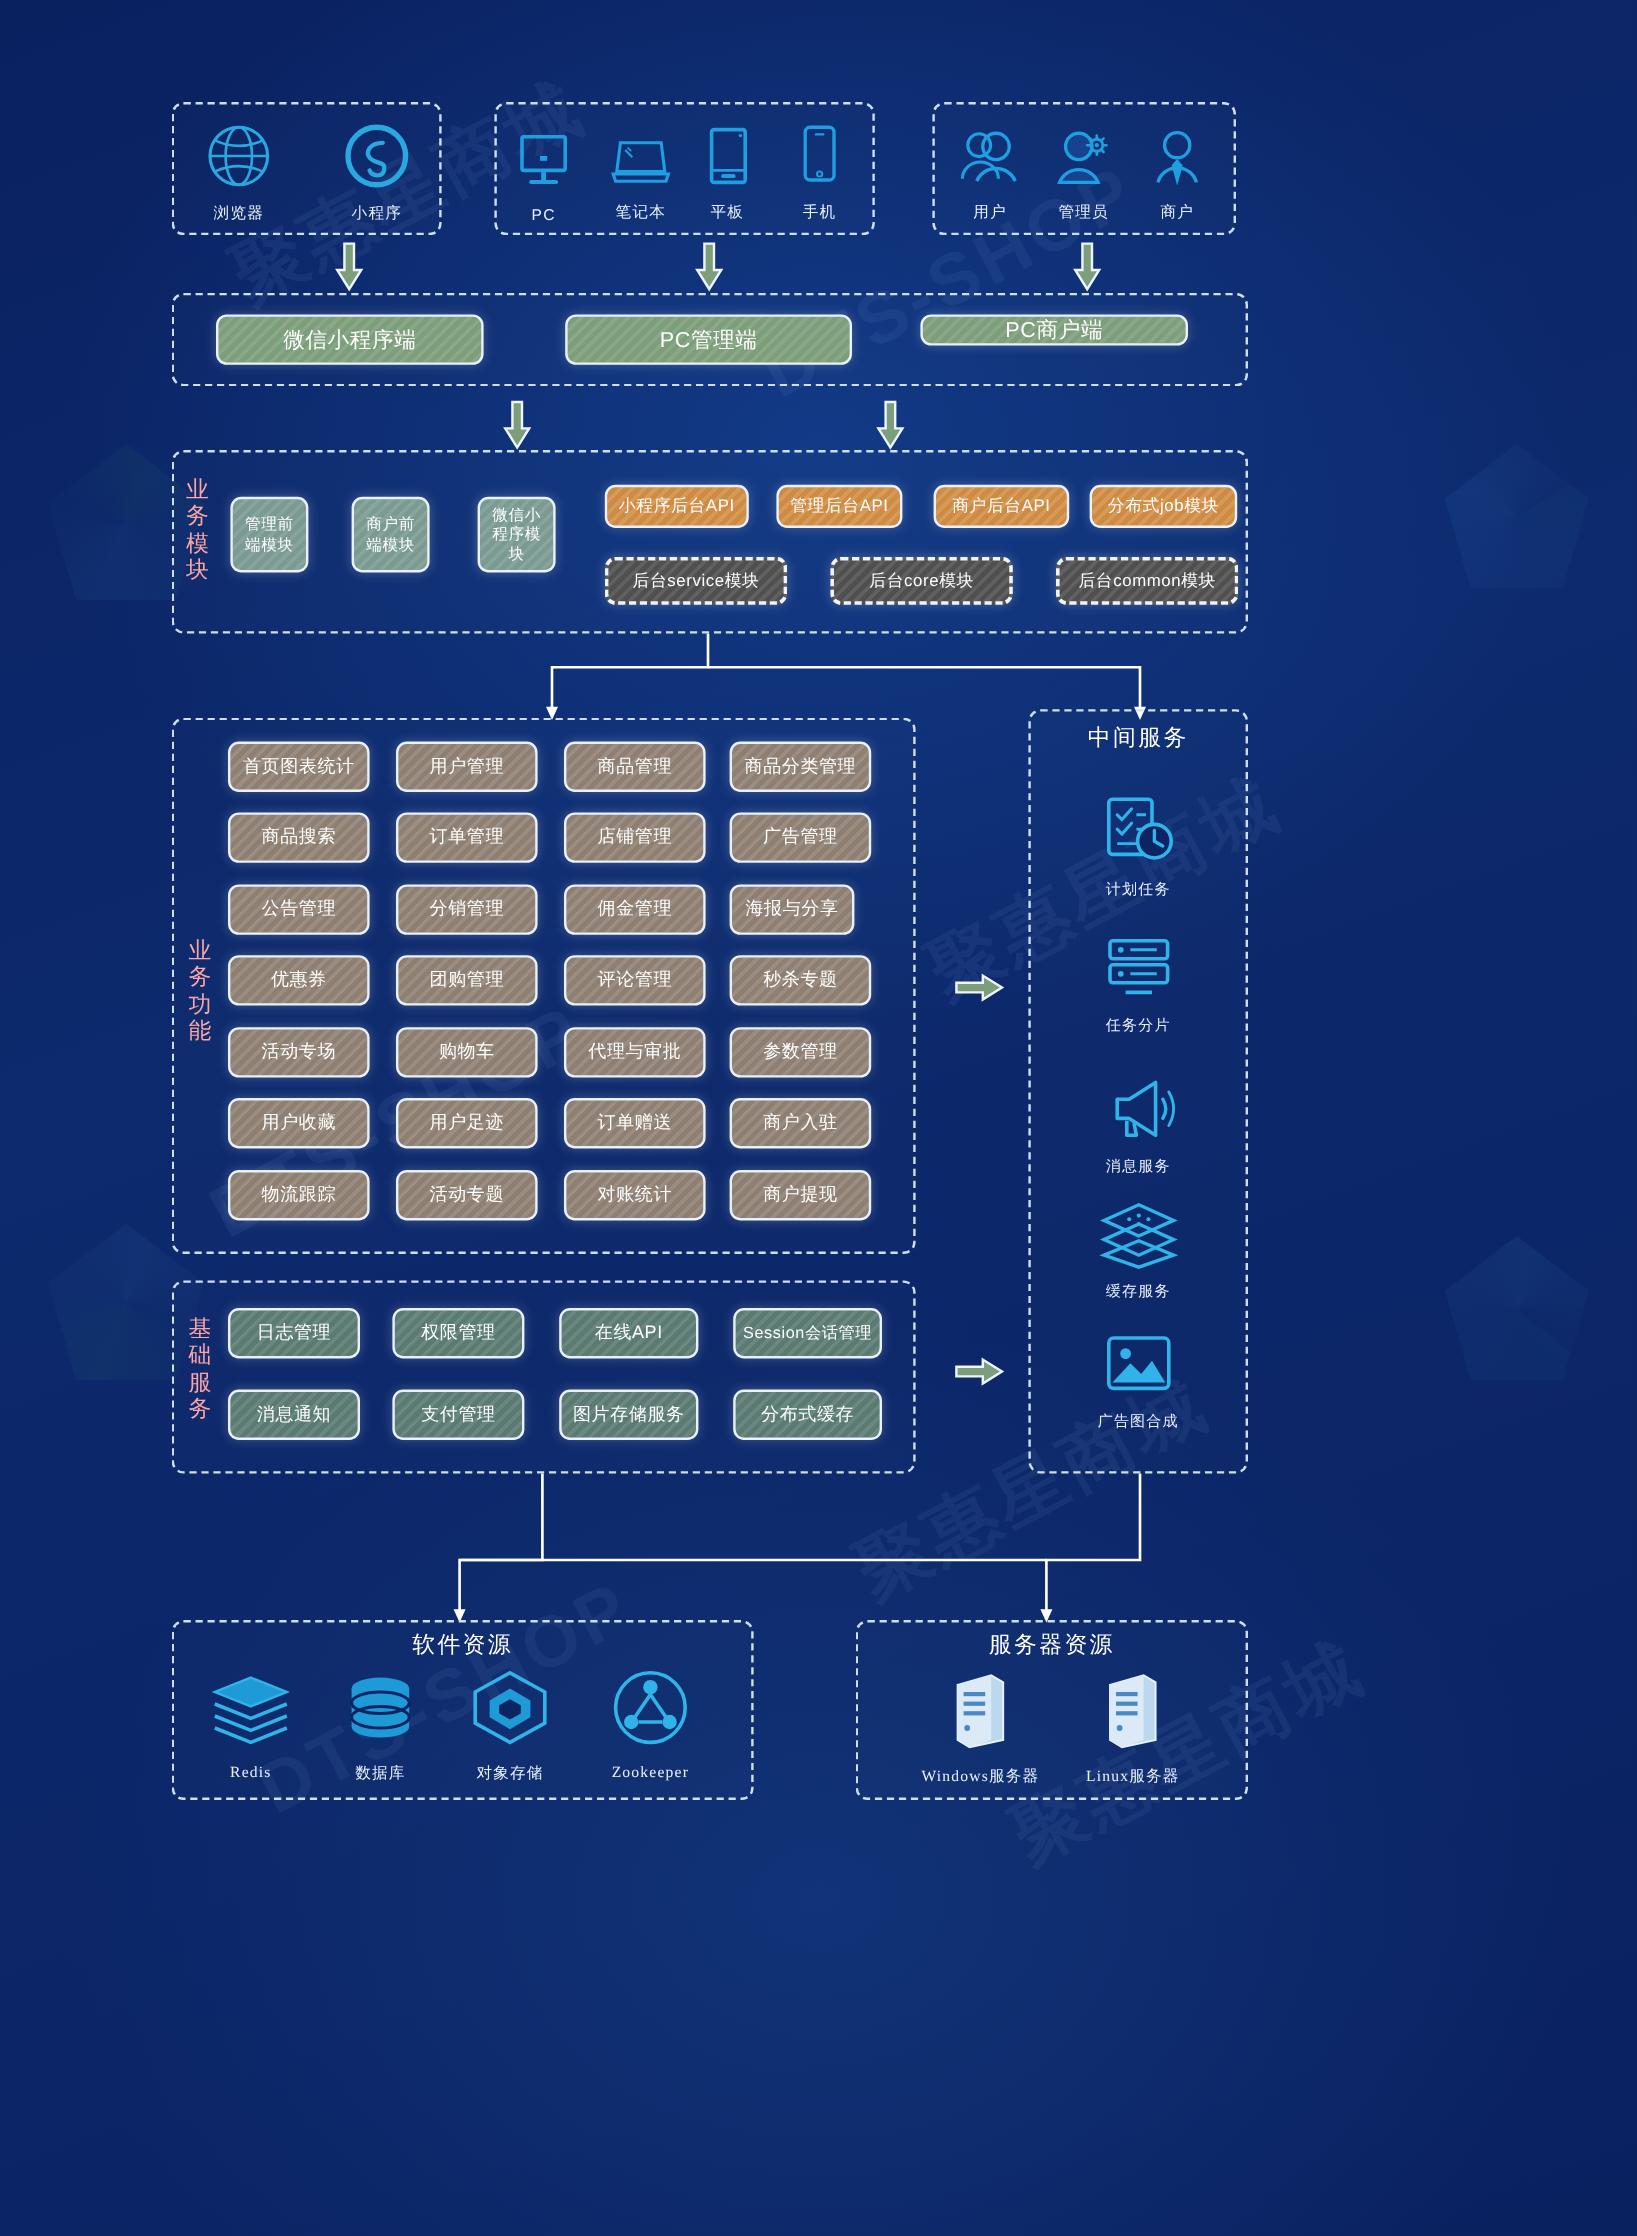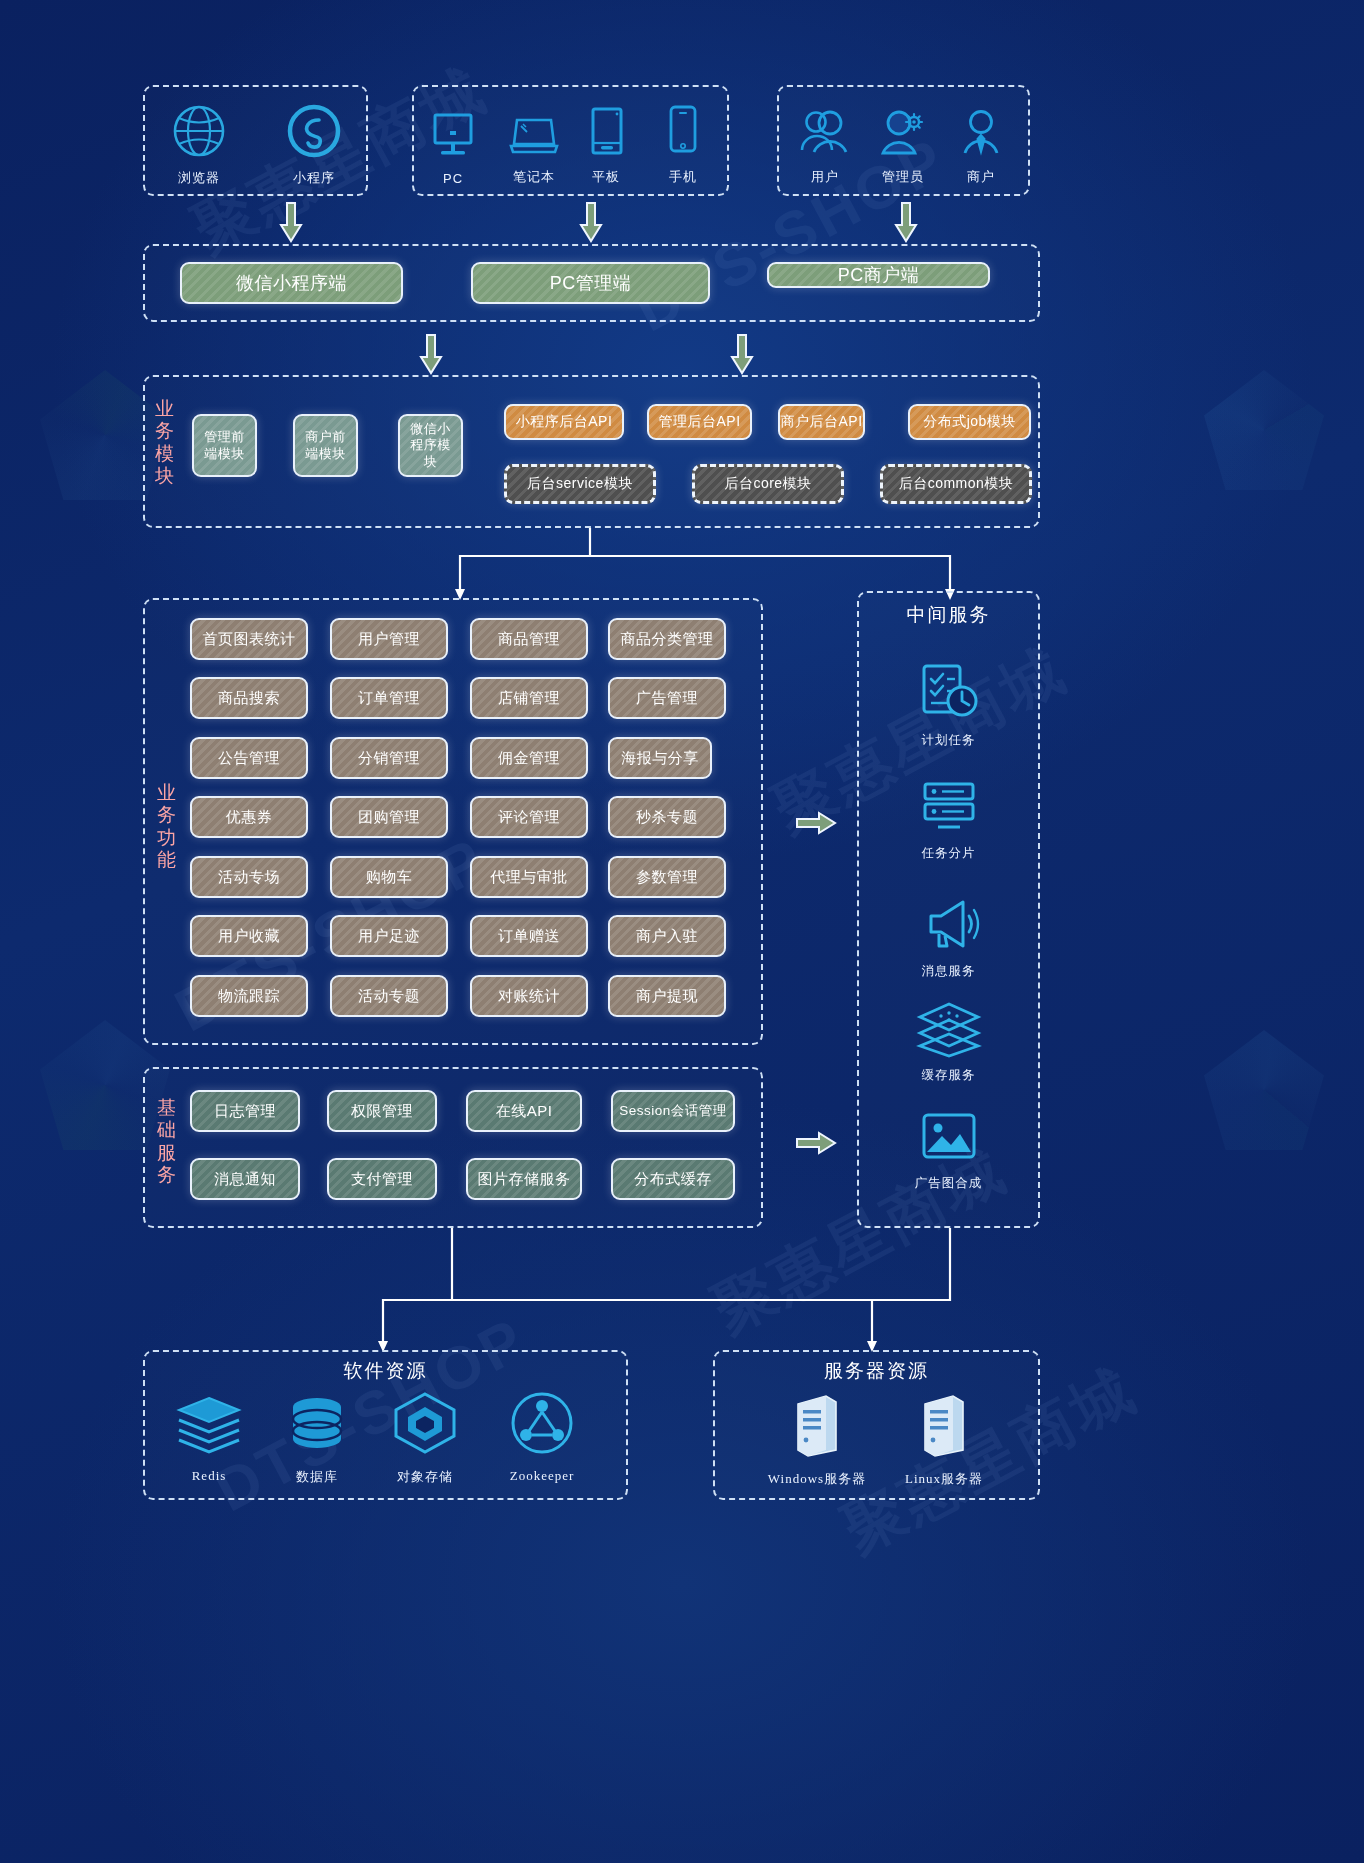--- a/index.html
+++ b/index.html
@@ -301,21 +301,21 @@
   <div class="chip chip-teal" style="left:398px; top:414px; width:65px; height:63px; font-size:13px; padding:0 4px;">
     <span>微信小程序模块</span>
   </div>
 
   <div class="chip chip-orange" style="left:504px; top:404px; width:120px; height:36px; font-size:14px;">
     <span>小程序后台API</span>
   </div>
   <div class="chip chip-orange" style="left:647px; top:404px; width:105px; height:36px; font-size:14px;">
     <span>管理后台API</span>
   </div>
-  <div class="chip chip-orange" style="left:778px; top:404px; width:87px; height:36px; font-size:14px;">
+  <div class="chip chip-orange" style="left:778px; top:404px; width:113px; height:36px; font-size:14px;">
     <span>商户后台API</span>
   </div>
   <div class="chip chip-orange" style="left:908px; top:404px; width:123px; height:36px; font-size:14px;">
     <span>分布式job模块</span>
   </div>
 
   <div class="chip chip-grey-dash" style="left:504px; top:464px; width:152px; height:40px; font-size:14px;">
     <span>后台service模块</span>
   </div>
   <div class="chip chip-grey-dash" style="left:692px; top:464px; width:152px; height:40px; font-size:14px;">

